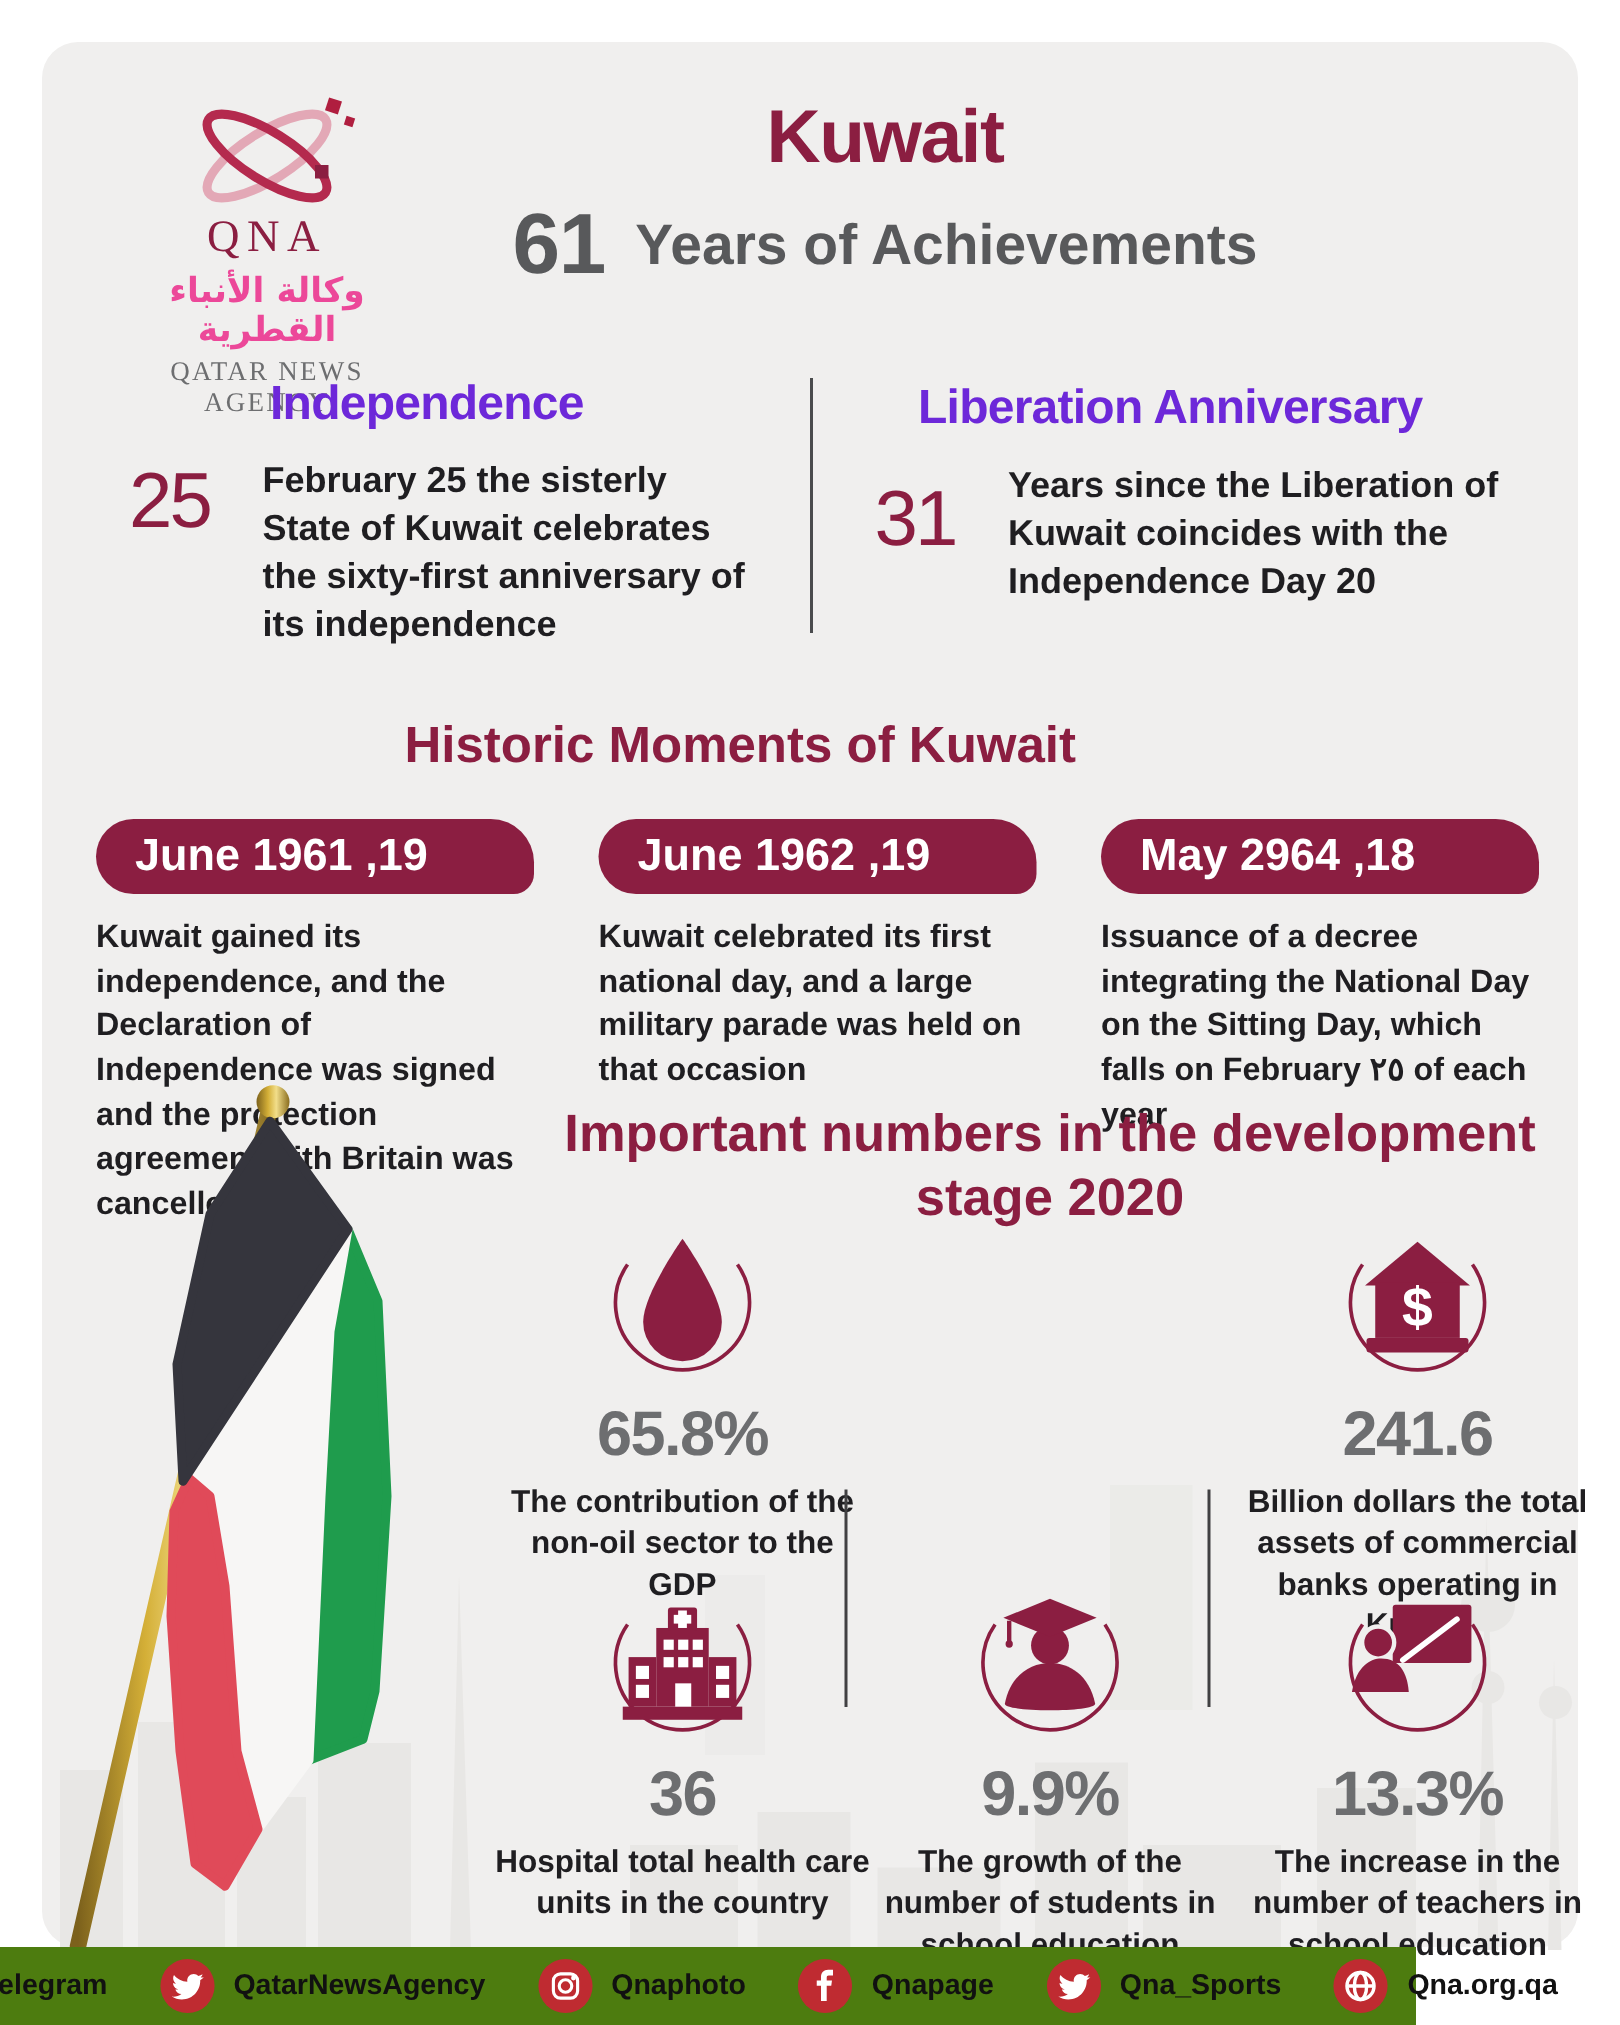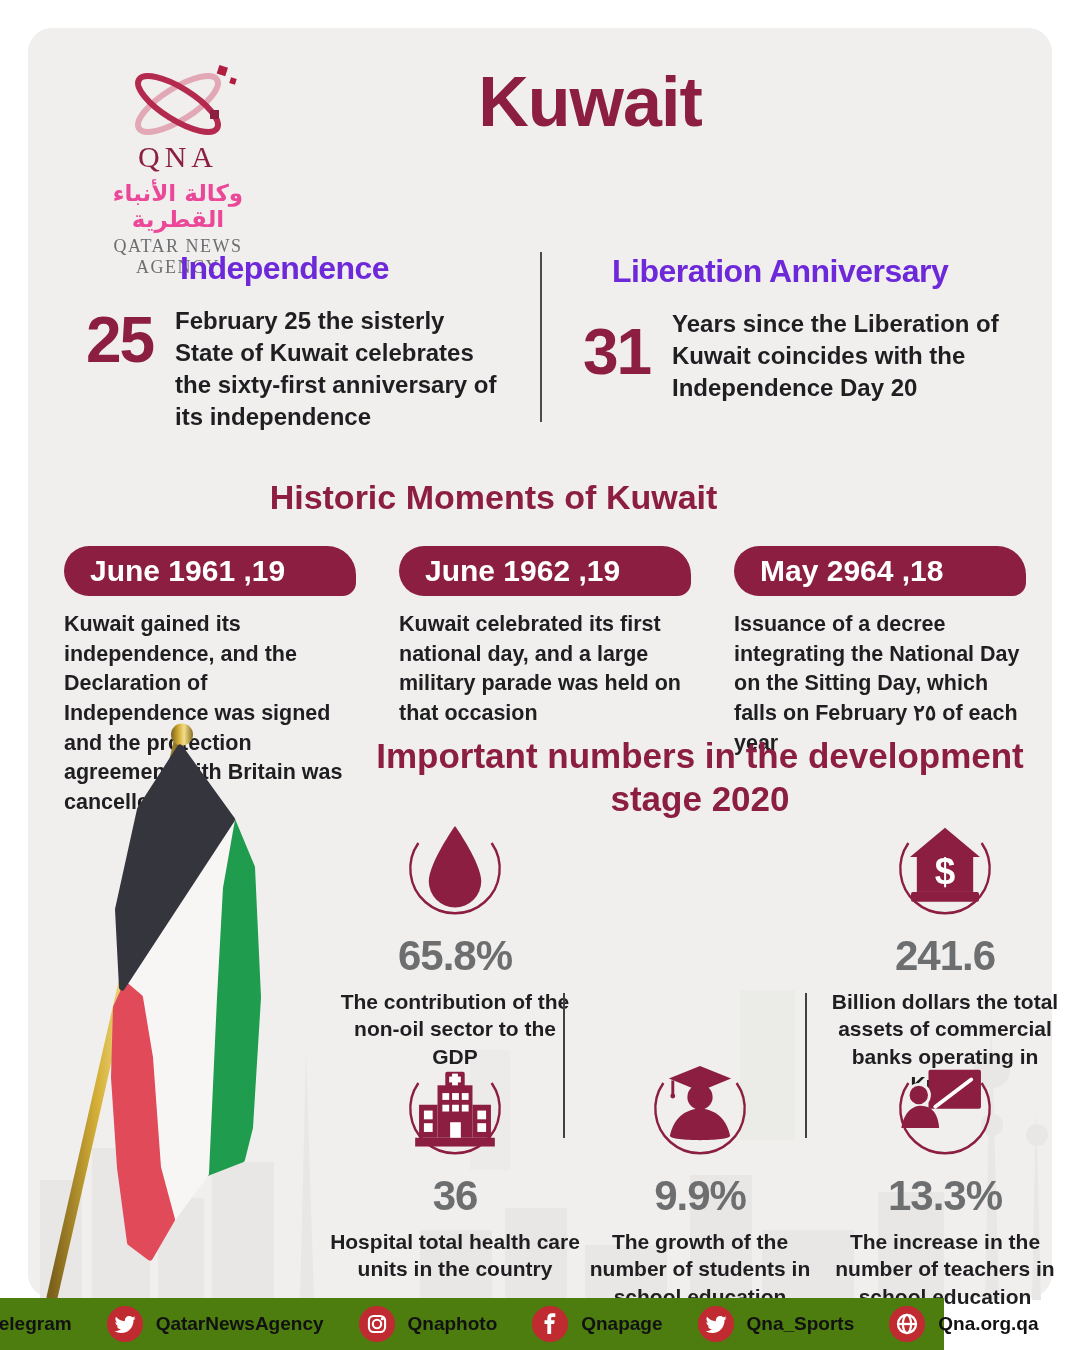--- a/index.html
+++ b/index.html
@@ -8,30 +8,30 @@
   .card{position:absolute;left:28px;top:28px;width:1024px;height:1270px;background:#f0efee;border-radius:24px;}
   .skyline{position:absolute;left:0;top:930px;width:1080px;height:370px;z-index:1;pointer-events:none;}
   .content{position:absolute;inset:0;z-index:2;}
 
   
   .logo{position:absolute;left:78px;top:58px;width:200px;text-align:center;}
   .logo .qna{font-family:"Liberation Serif",serif;font-size:30px;letter-spacing:5px;color:#8b1e41;margin-top:-14px;}
   .logo .arabic{font-family:"DejaVu Sans",sans-serif;font-size:23px;font-weight:bold;color:#ec4899;margin-top:6px;direction:rtl;}
   .logo .agency{font-family:"Liberation Serif",serif;font-size:18px;letter-spacing:1.5px;color:#6d6e70;margin-top:4px;}
   .title-wrap{position:absolute;left:300px;top:62px;width:580px;text-align:center;}
-  .kuwait-title{font-size:70px;font-weight:800;color:#8b1e41;letter-spacing:-1px;}
+  .kuwait-title{font-size:50px;font-weight:800;color:#8b1e41;letter-spacing:-1px;}
   .subtitle{margin-top:10px;white-space:nowrap;}
   .years-number{font-size:57px;font-weight:800;color:#58595b;vertical-align:-6px;letter-spacing:-1px;}
   .years-text{font-size:38px;font-weight:800;color:#58595b;margin-left:16px;}
 
   
   .sec-heading{font-size:32px;font-weight:700;color:#6d28d9;letter-spacing:-0.5px;}
   .ind-heading{position:absolute;left:180px;top:250px;}
   .lib-heading{position:absolute;left:612px;top:253px;}
-  .big-number{font-size:64px;font-weight:700;color:#8b1e41;letter-spacing:-2px;line-height:1;}
+  .big-number{font-size:52px;font-weight:400;color:#8b1e41;letter-spacing:-2px;line-height:1;}
   .ind-number{position:absolute;left:86px;top:308px;}
   .lib-number{position:absolute;left:583px;top:320px;}
   .para{font-size:24px;font-weight:700;color:#1f1e21;line-height:1.33;}
   .ind-para{position:absolute;left:175px;top:305px;width:322px;}
   .lib-para{position:absolute;left:672px;top:308px;width:330px;}
   .divider-main{position:absolute;left:540px;top:252px;width:2px;height:170px;background:#4a4b4d;}
 
   
   .historic-heading{position:absolute;left:0;top:478px;width:987px;text-align:center;font-size:34px;font-weight:800;color:#8b1e41;}
   .hist-col{position:absolute;top:546px;width:292px;}
@@ -103,20 +103,24 @@
         <rect x="132" y="20" width="6" height="6" fill="#b01e3f" transform="rotate(18 135 23)"></rect>
         <rect x="112" y="52" width="9" height="9" fill="#8b1e41"></rect>
       </svg>
       <div class="qna">QNA</div>
       <div class="arabic">وكالة الأنباء القطرية</div>
       <div class="agency">QATAR NEWS AGENCY</div>
     </div>
 
     <div class="title-wrap">
       <div class="kuwait-title">Kuwait</div>
+      <div class="subtitle">
+        <span class="years-number">61</span>
+        <span class="years-text">Years of Achievements</span>
+      </div>
     </div>
 
     <div class="sec-heading ind-heading">Independence</div>
     <div class="big-number ind-number">25</div>
     <div class="para ind-para">February 25 the sisterly State of Kuwait celebrates the sixty-first anniversary of its independence</div>
 
     <div class="divider-main"></div>
 
     <div class="sec-heading lib-heading">Liberation Anniversary</div>
     <div class="big-number lib-number">31</div>

